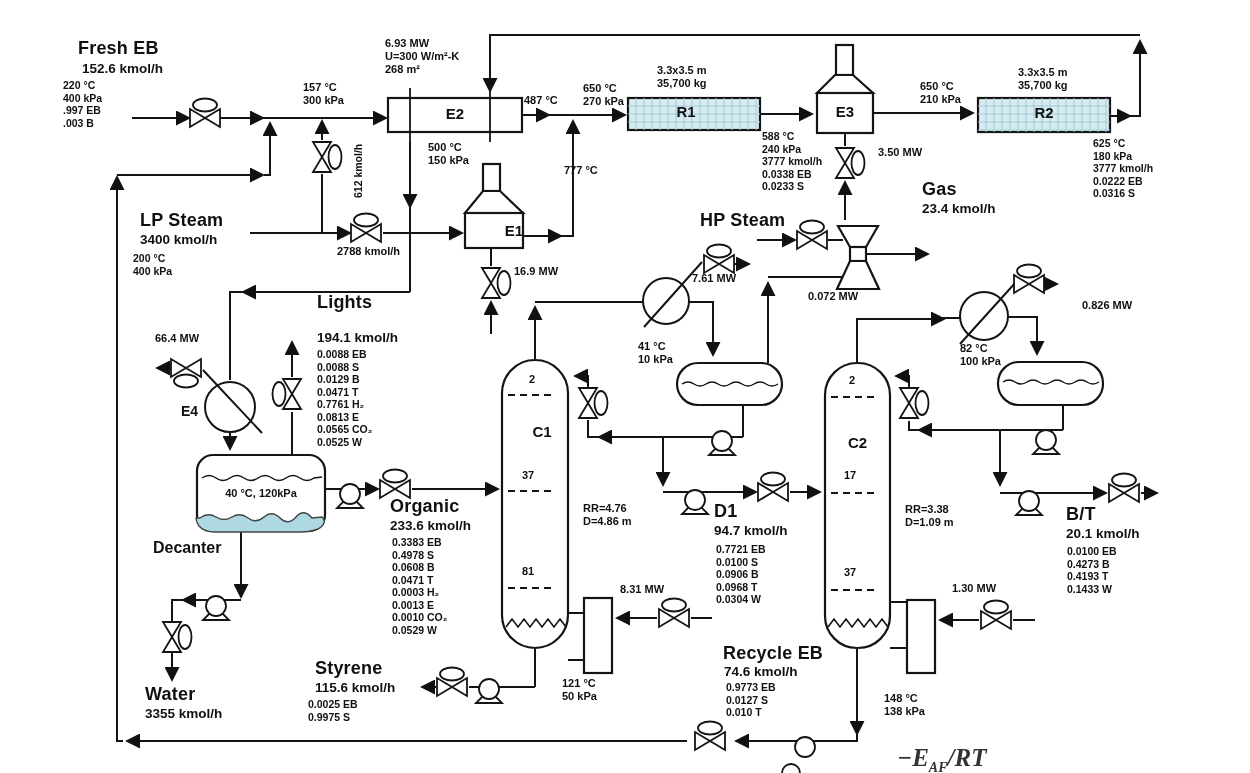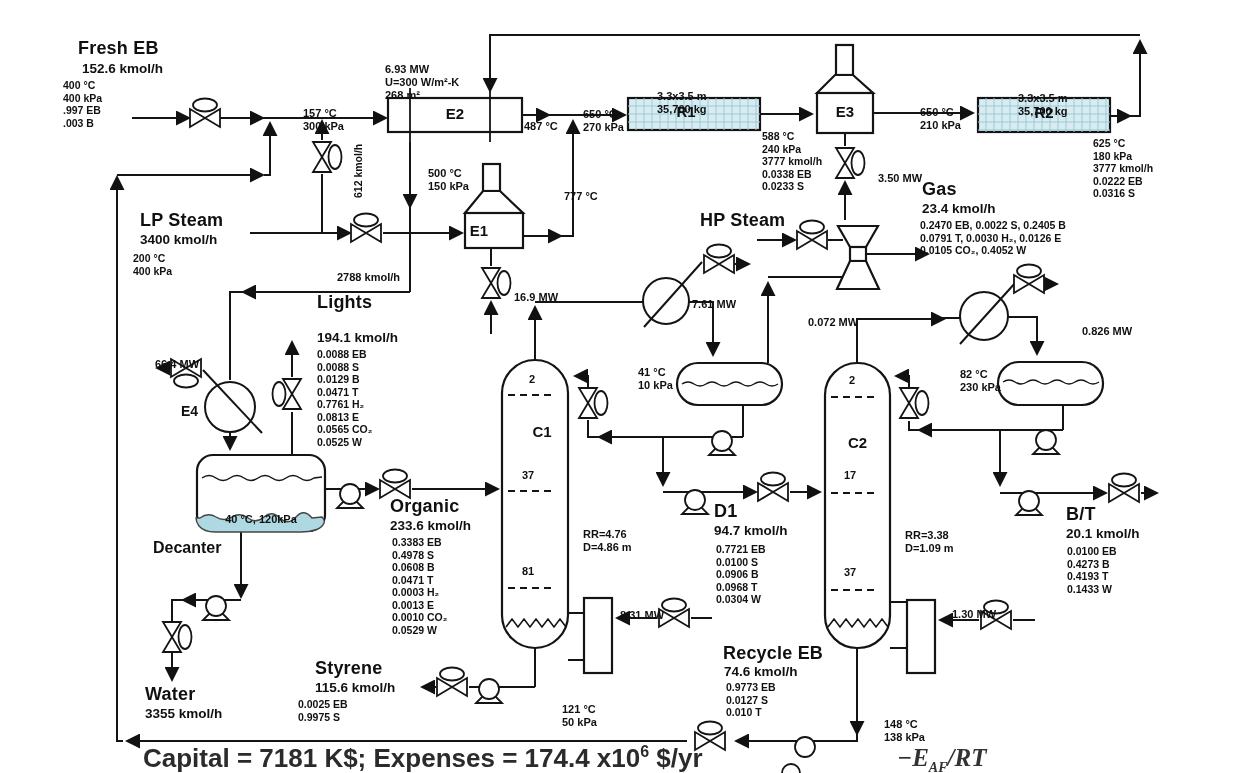--- a/index.html
+++ b/index.html
@@ -3,21 +3,21 @@
 <meta charset="utf-8">
 <style>
   html,body{margin:0;padding:0;background:#e8e8e8;}
   .stage{position:relative;width:1250px;height:773px;background:#ffffff;overflow:hidden;
          font-family:"Liberation Sans",sans-serif;color:#101010;}
   svg{position:absolute;left:0;top:0;}
   .lbl{position:absolute;font-weight:bold;white-space:nowrap;color:#101010;}
   .h{font-size:18px;letter-spacing:.2px;}
   .f{font-size:13.5px;}
   .p{font-size:10.5px;line-height:12.5px;}
-  .c{font-size:11px;line-height:13px;margin-top:26px;}
+  .c{font-size:11px;line-height:13px;}
   .eq{font-size:15px;text-align:center;}
   .eqs{font-size:14px;}
   .tray{font-size:11px;text-align:center;}
   .dec{font-size:16px;}
   .rot{transform:rotate(-90deg);transform-origin:0 0;}
   .cap{font-size:26px;font-weight:bold;color:#2b2b2b;}
   .cap sup{font-size:16px;}
   .formula{font-family:"Liberation Serif",serif;font-style:italic;font-size:25px;font-weight:bold;color:#333;}
   .formula sub{font-size:14px;}
 </style>
@@ -323,21 +323,21 @@
         </g>
     <g>
           <circle cx="791" cy="773" r="9"></circle>
         </g>
   </g>
 </svg>
 
   <div class="lbl h" style="left:78px;top:38px">Fresh EB</div>
   <div class="lbl f" style="left:82px;top:61px">152.6 kmol/h</div>
   <div class="lbl p" style="left:63px;top:79px">
-    <div>400 °C</div>
+    <div>220 °C</div>
       <div>400 kPa</div>
     <div>.997 EB</div>
       <div>.003 B</div>
   </div>
 
   <div class="lbl c" style="left:385px;top:37px">
     <div>6.93 MW</div>
       <div>U=300 W/m²-K</div>
       <div>268 m²</div>
   </div>
@@ -376,25 +376,20 @@
     <div>0.0338 EB</div>
       <div>0.0233 S</div>
   </div>
   <div class="lbl c" style="left:878px;top:146px">3.50 MW</div>
 
   <div class="lbl h" style="left:700px;top:210px">HP Steam</div>
   <div class="lbl c" style="left:808px;top:290px">0.072 MW</div>
 
   <div class="lbl h" style="left:922px;top:179px">Gas</div>
   <div class="lbl f" style="left:922px;top:201px">23.4 kmol/h</div>
-  <div class="lbl p" style="left:920px;top:219px">
-    <div>0.2470 EB,  0.0022 S, 0.2405 B</div>
-      <div>0.0791 T, 0.0030 H₂, 0.0126 E</div>
-      <div>0.0105 CO₂, 0.4052 W</div>
-  </div>
 
   <div class="lbl c" style="left:920px;top:80px">
     <div>650 °C</div>
       <div>210 kPa</div>
   </div>
   <div class="lbl c" style="left:1018px;top:66px">
     <div>3.3x3.5 m</div>
       <div>35,700 kg</div>
   </div>
   <div class="lbl p" style="left:1093px;top:137px">
@@ -435,21 +430,21 @@
     <div>0.0608 B</div>
       <div>0.0471 T</div>
     <div>0.0003 H₂</div>
       <div>0.0013 E</div>
     <div>0.0010 CO₂</div>
       <div>0.0529 W</div>
   </div>
 
   <div class="lbl h" style="left:315px;top:658px">Styrene</div>
   <div class="lbl f" style="left:315px;top:680px">115.6 kmol/h</div>
-  <div class="lbl p" style="left:298px;top:698px">
+  <div class="lbl p" style="left:308px;top:698px">
     <div>0.0025 EB</div>
       <div>0.9975 S</div>
   </div>
 
   <div class="lbl eq" style="left:502px;top:423px;width:80px">C1</div>
   <div class="lbl tray" style="left:508px;top:373px;width:48px">2</div>
   <div class="lbl tray" style="left:504px;top:469px;width:48px">37</div>
   <div class="lbl tray" style="left:504px;top:565px;width:48px">81</div>
   <div class="lbl c" style="left:583px;top:502px">
     <div>RR=4.76</div>
@@ -485,21 +480,21 @@
     <div>RR=3.38</div>
       <div>D=1.09 m</div>
   </div>
   <div class="lbl c" style="left:952px;top:582px">1.30 MW</div>
   <div class="lbl c" style="left:884px;top:692px">
     <div>148 °C</div>
       <div>138 kPa</div>
   </div>
   <div class="lbl c" style="left:960px;top:342px">
     <div>82 °C</div>
-      <div>230 kPa</div>
+      <div>100 kPa</div>
   </div>
   <div class="lbl c" style="left:1082px;top:299px">0.826 MW</div>
 
   <div class="lbl h" style="left:1066px;top:504px">B/T</div>
   <div class="lbl f" style="left:1066px;top:526px">20.1 kmol/h</div>
   <div class="lbl p" style="left:1067px;top:545px">
     <div>0.0100 EB</div>
       <div>0.4273 B</div>
     <div>0.4193 T</div>
       <div>0.1433 W</div>
@@ -507,25 +502,22 @@
 
   <div class="lbl h" style="left:723px;top:643px">Recycle EB</div>
   <div class="lbl f" style="left:724px;top:664px">74.6 kmol/h</div>
   <div class="lbl p" style="left:726px;top:681px">
     <div>0.9773 EB</div>
       <div>0.0127 S</div>
     <div>0.010 T</div>
   </div>
 
   <div class="lbl eq" style="left:388px;top:105px;width:134px">E2</div>
-  <div class="lbl eq" style="left:450px;top:222px;width:58px">E1</div>
+  <div class="lbl eq" style="left:485px;top:222px;width:58px">E1</div>
   <div class="lbl eq" style="left:817px;top:103px;width:56px">E3</div>
   <div class="lbl eq" style="left:628px;top:103px;width:116px">R1</div>
   <div class="lbl eq" style="left:978px;top:104px;width:132px">R2</div>
 
-  <div class="lbl cap" style="left:143px;top:743px">
-    <span>Capital = 7181 K$;  Expenses = 174.4 x10</span><sup>6</sup><span> $/yr</span>
-  </div>
   <div class="lbl formula" style="left:897px;top:744px">
     <span>−E</span><sub>AF</sub><span>/RT</span>
   </div>
 
 </div>
 
 </body></html>

